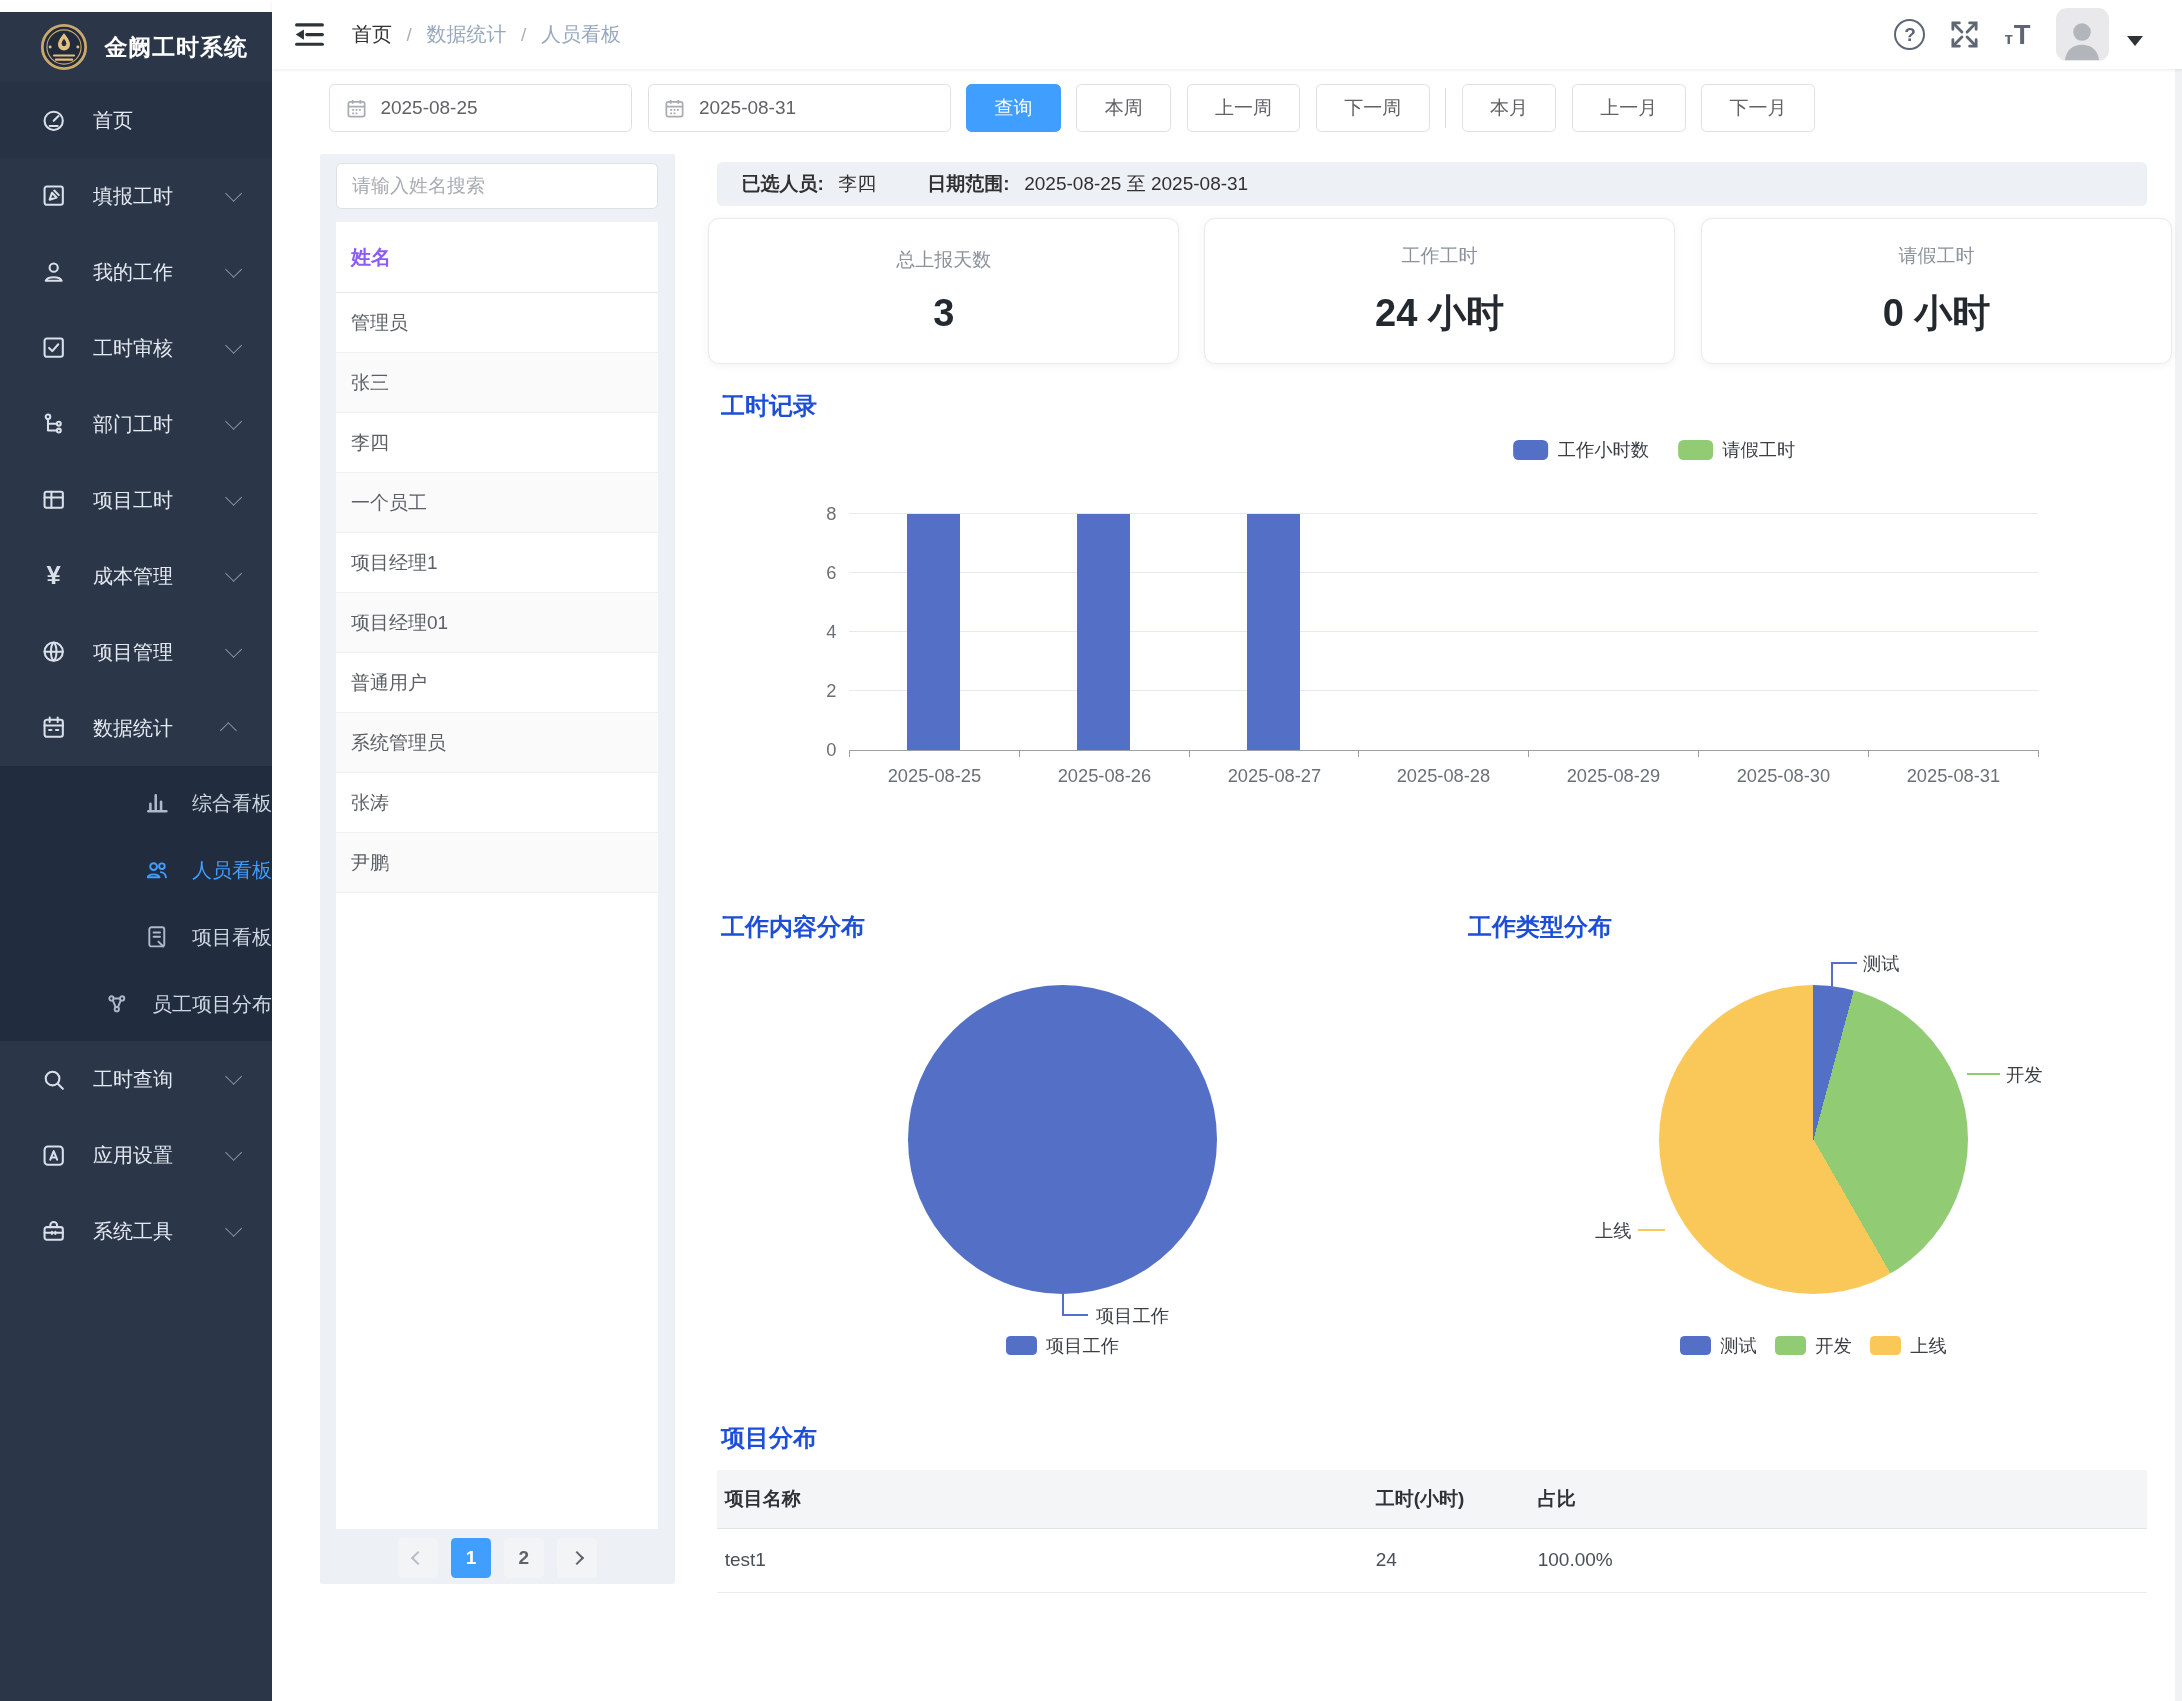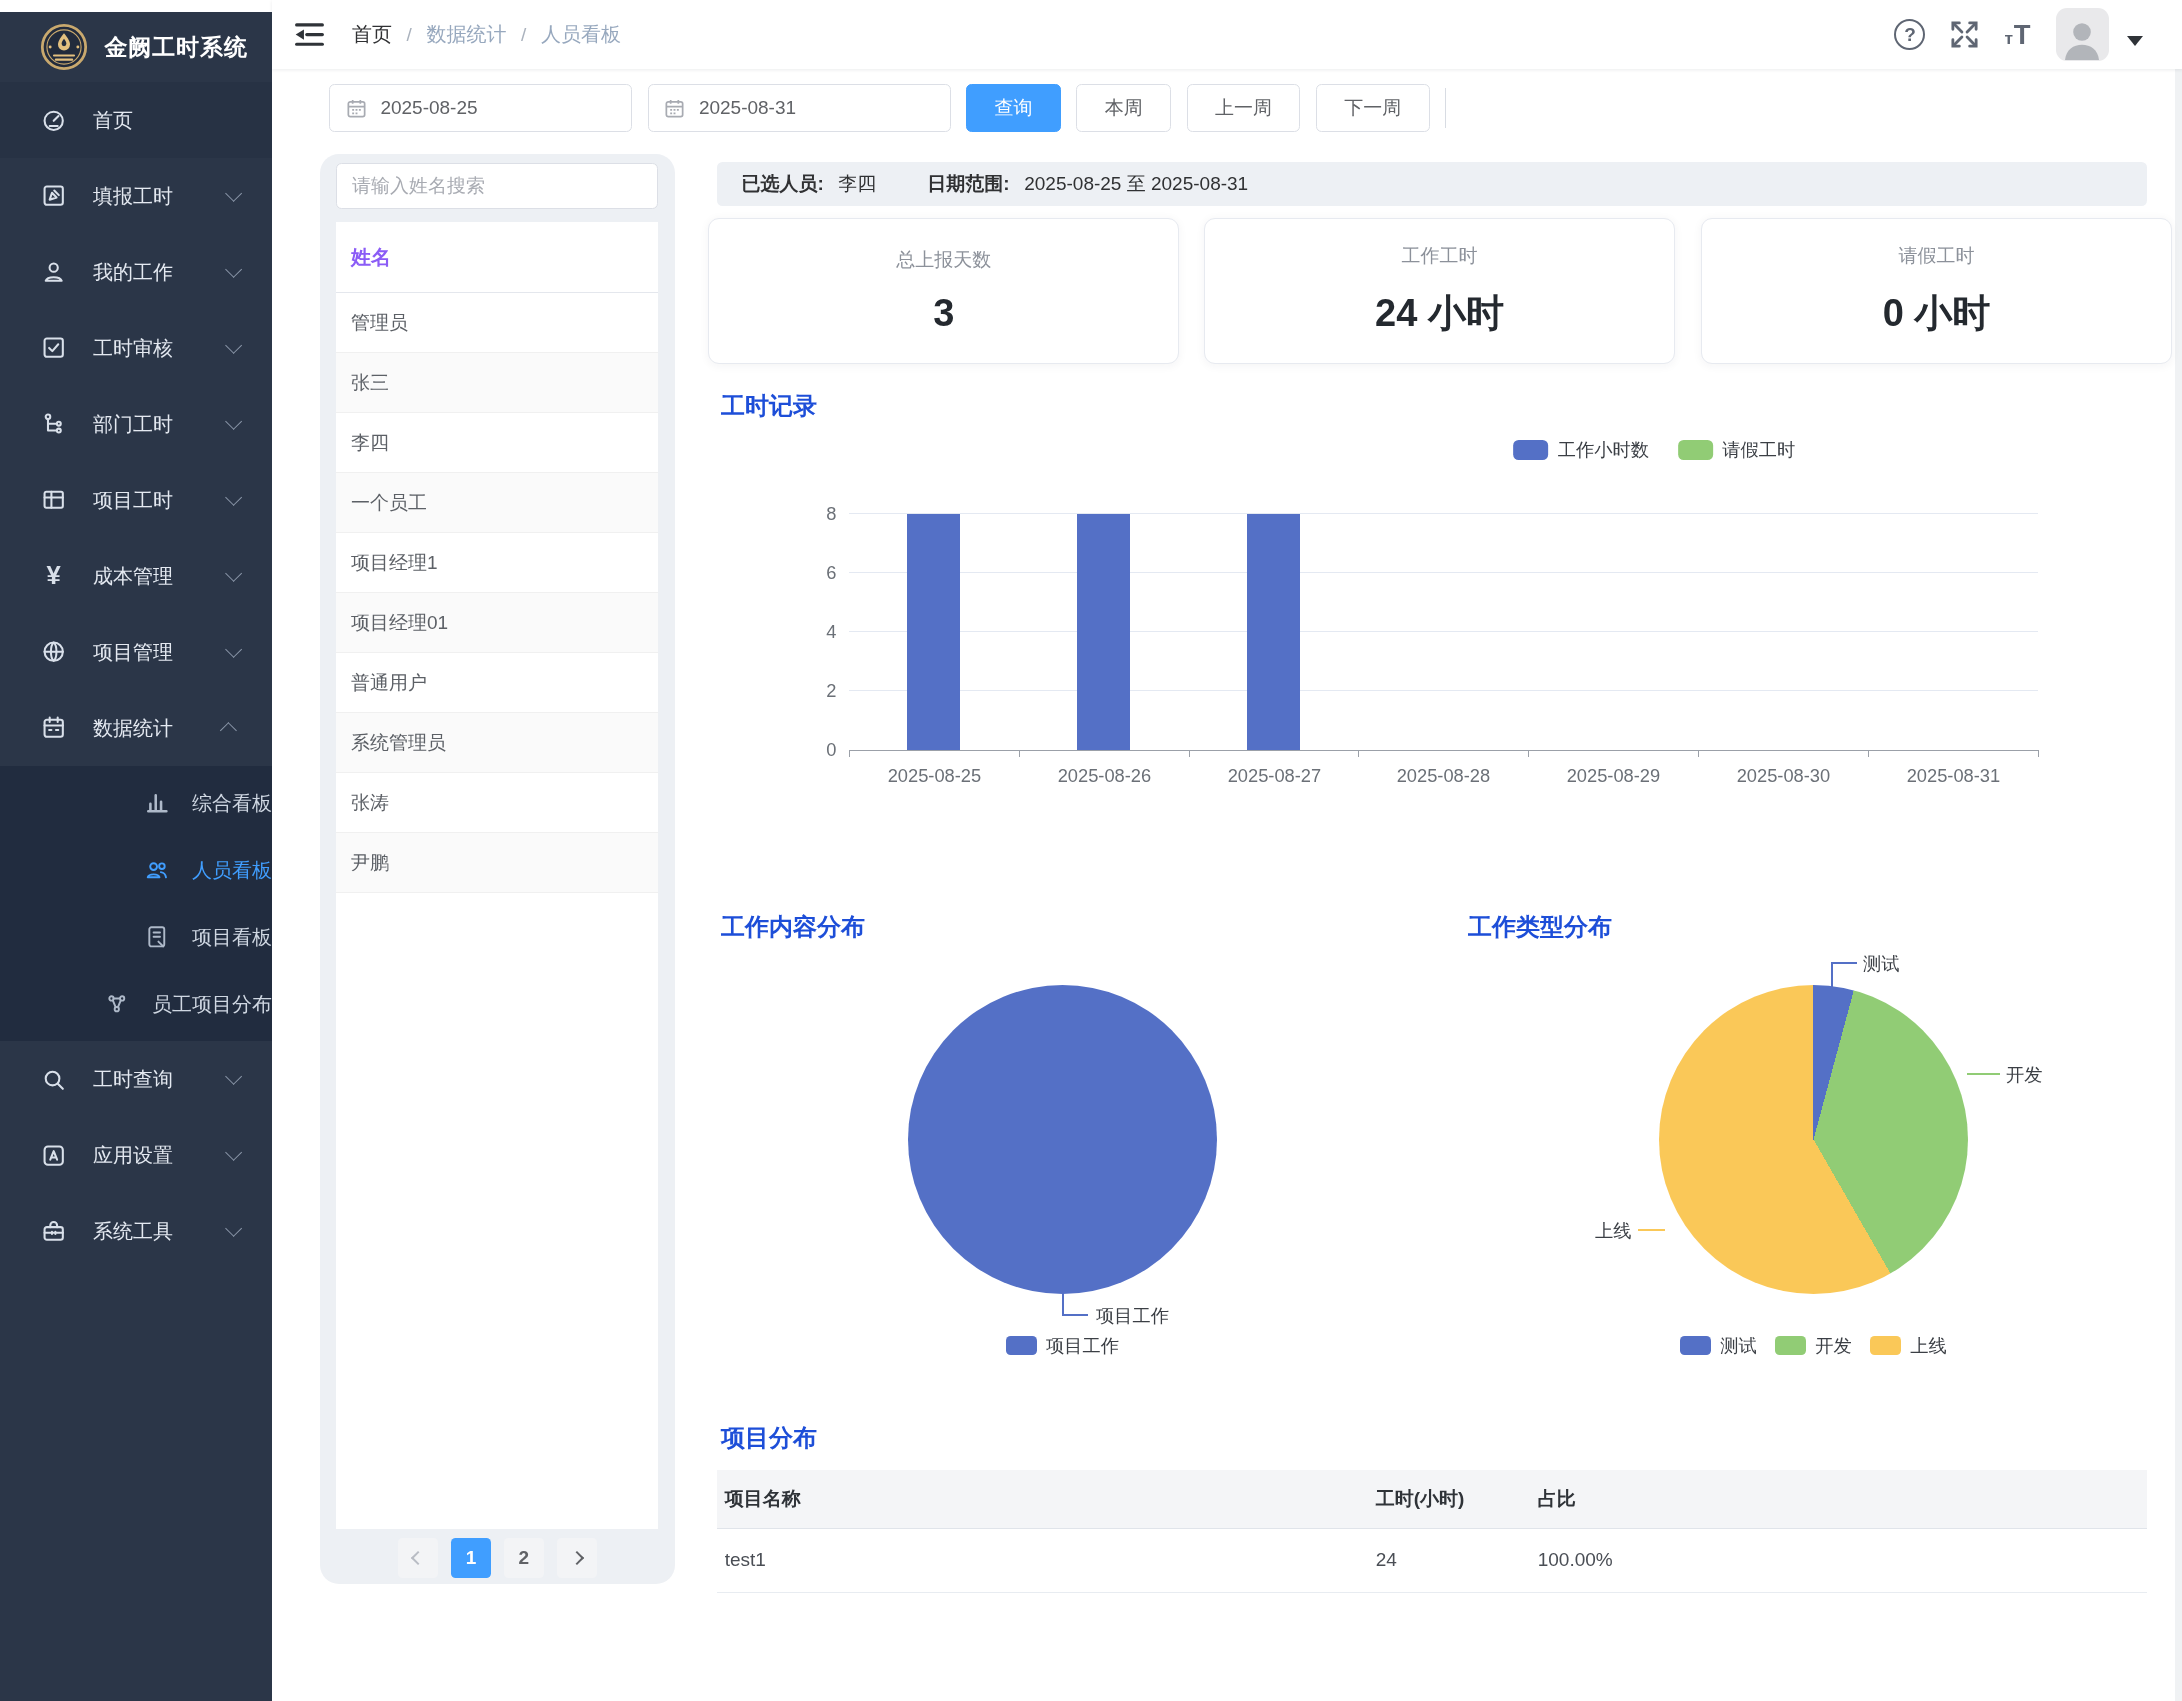--- a/index.html
+++ b/index.html
@@ -50,21 +50,21 @@
   .date-input { display:flex; align-items:center; gap:12.8px; width:303px; height:48px; background:#fff; border:0.9px solid #dcdfe6;
                 border-radius:5.5px; padding:0 14.6px; color:#606266; font-size:19px; cursor:pointer; }
   .date-input svg { width:23px; height:23px; color:#a8abb2; flex:0 0 auto; }
   .btn { height:48px; padding:0 27.4px; background:#fff; border:0.9px solid #dcdfe6; border-radius:5.5px; font-size:19px; color:#606266;
          display:flex; align-items:center; cursor:pointer; font-family:inherit; }
   .btn-primary { background:#409eff; border:0.9px solid #409eff; color:#fff; }
   .btn-group { display:flex; gap:15.5px; }
   .v-divider { width:0.9px; height:40px; background:#d8dce3; }
 
   
-  .people-panel { position:absolute; left:320px; top:154px; width:355px; height:1430px; background:#edf0f4; border-radius:19px; }
+  .people-panel { position:absolute; left:320px; top:154px; width:355px; height:1430px; background:#edf0f4; border-radius:2px; }
   .search-input { position:absolute; left:16.4px; top:9.1px; width:322px; height:46px; background:#fff; border:0.9px solid #dcdfe6;
                   border-radius:5.5px; padding:0 14.6px; font-size:19px; color:#606266; font-family:inherit; }
   .search-input::placeholder { color:#a8abb2; }
   .names-card { position:absolute; left:16.4px; top:68px; width:322px; height:1307px; background:#fff; overflow:hidden; }
   .names-header { height:71px; line-height:71px; padding-left:14.6px; font-weight:bold; font-size:20px; color:#8b5cf6; border-bottom:0.9px solid #e4e7ed; }
   .name-row { height:60px; line-height:60px; padding-left:14.6px; font-size:19px; color:#5c6066; border-bottom:0.9px solid #f0f0f0; cursor:pointer; }
   .name-row:nth-child(even) { background:#fafafa; }
   .pagination { position:absolute; left:0; top:1384px; width:355px; display:flex; justify-content:center; gap:12.8px; }
   .page-btn { min-width:40px; height:40px; padding:0 5.5px; border-radius:4.6px; background:#f3f4f6; display:flex; align-items:center;
               justify-content:center; font-size:19px; font-weight:bold; color:#606266; cursor:pointer; }
@@ -348,20 +348,25 @@
       </svg>
       <span>2025-08-31</span>
     </div>
     <button class="btn btn-primary">查询</button>
     <div class="btn-group">
         <button class="btn">本周</button>
         <button class="btn">上一周</button>
         <button class="btn">下一周</button>
       </div>
     <div class="v-divider"></div>
+    <div class="btn-group">
+        <button class="btn">本月</button>
+        <button class="btn">上一月</button>
+        <button class="btn">下一月</button>
+      </div>
   </div>
 
   <section class="people-panel">
     <input class="search-input" placeholder="请输入姓名搜索" style="">
     <div class="names-card">
       <div class="names-header">姓名</div>
       <div>
           <div class="name-row">管理员</div>
           <div class="name-row">张三</div>
           <div class="name-row">李四</div>

